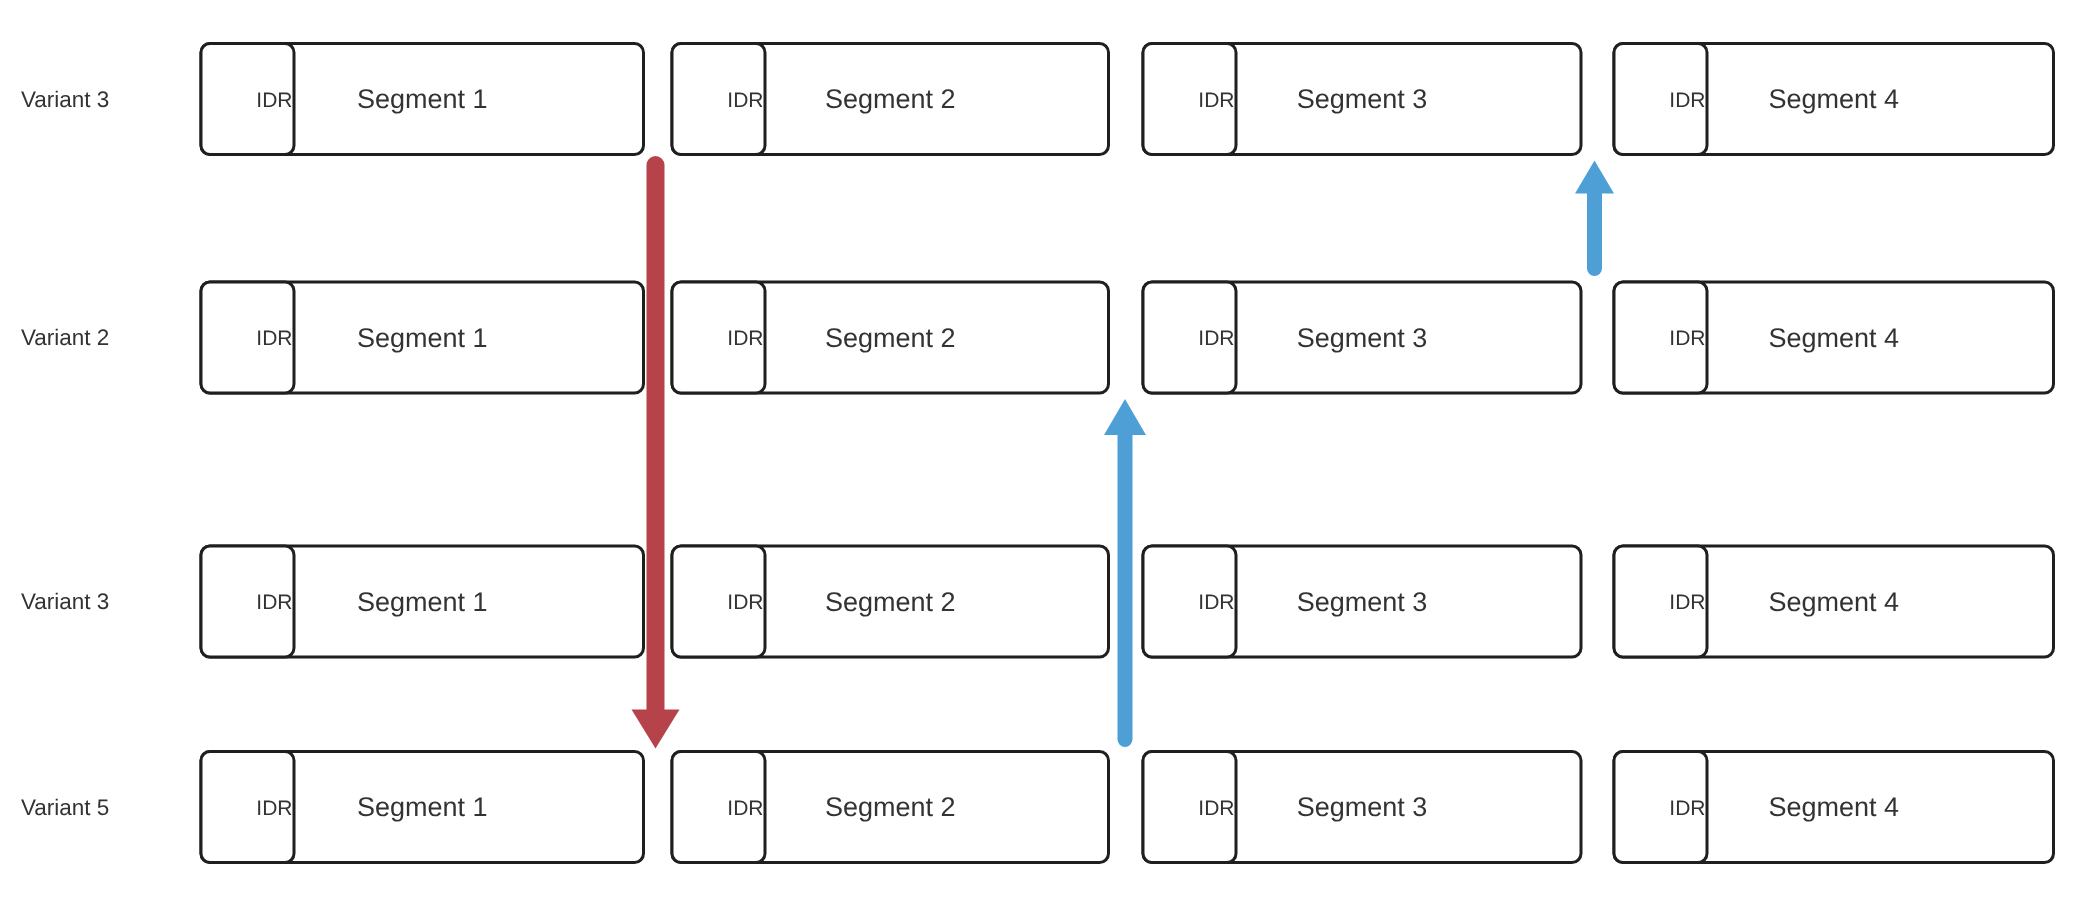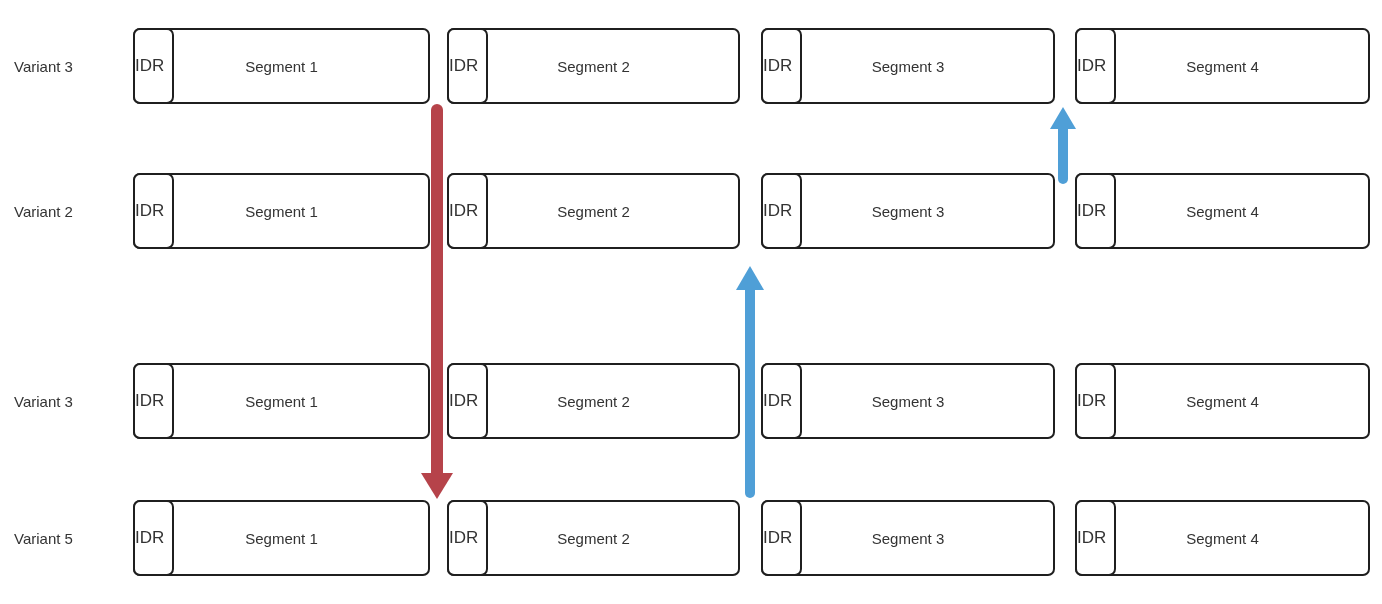--- a/index.html
+++ b/index.html
@@ -7,47 +7,47 @@
     position:relative;
     width:1382px;height:604px;
     background:#ffffff;
     font-family:"Liberation Sans", sans-serif;
     color:#333333;
     overflow:hidden;
   }
   
   .row{position:absolute;left:0;width:1382px;height:76px;}
   .row-0{top:28px;}
-  .row-1{top:173px;}
+  .row-1{top:187px;}
   .row-2{top:363px;}
   .row-3{top:500px;}
   .row-label{
     position:absolute;left:14px;top:0;height:100%;width:90px;
     display:flex;align-items:center;justify-content:flex-start;
     font-size:15px;color:#333333;
   }
   
   .group{position:absolute;top:0;height:76px;width:295px;}
   .g0{left:133px;width:297px;}
   .g1{left:447px;width:293px;}
   .g2{left:761px;width:294px;}
   .g3{left:1075px;width:295px;}
   .seg-box{
     position:absolute;inset:0;
     background:#ffffff;border:2px solid #1f1f1f;border-radius:7px;
     display:flex;align-items:center;justify-content:center;
     box-sizing:border-box;
-    font-size:15px;color:#333333;
+    font-size:18px;color:#333333;
   }
   .idr-box{
-    position:absolute;left:0;top:0;bottom:0;width:41px;
+    position:absolute;left:0;top:0;bottom:0;width:64px;
     background:#ffffff;border:2px solid #1f1f1f;border-radius:7px;
-    display:flex;align-items:center;justify-content:flex-start;
+    display:flex;align-items:center;justify-content:flex-end;
     box-sizing:border-box;
-    font-size:17px;color:#333333;
+    font-size:14px;color:#333333;
   }
   
   .arrow{position:absolute;z-index:5;}
   .shaft{position:absolute;}
   .head{position:absolute;width:0;height:0;}
 
   .arrow-red{left:431px;top:104px;width:12px;height:395px;}
   .arrow-red .shaft{left:0;top:0;width:12px;height:372px;background:#b6434a;border-radius:6px 6px 0 0;}
   .arrow-red .head{left:-10px;top:369px;
     border-left:16px solid transparent;border-right:16px solid transparent;

